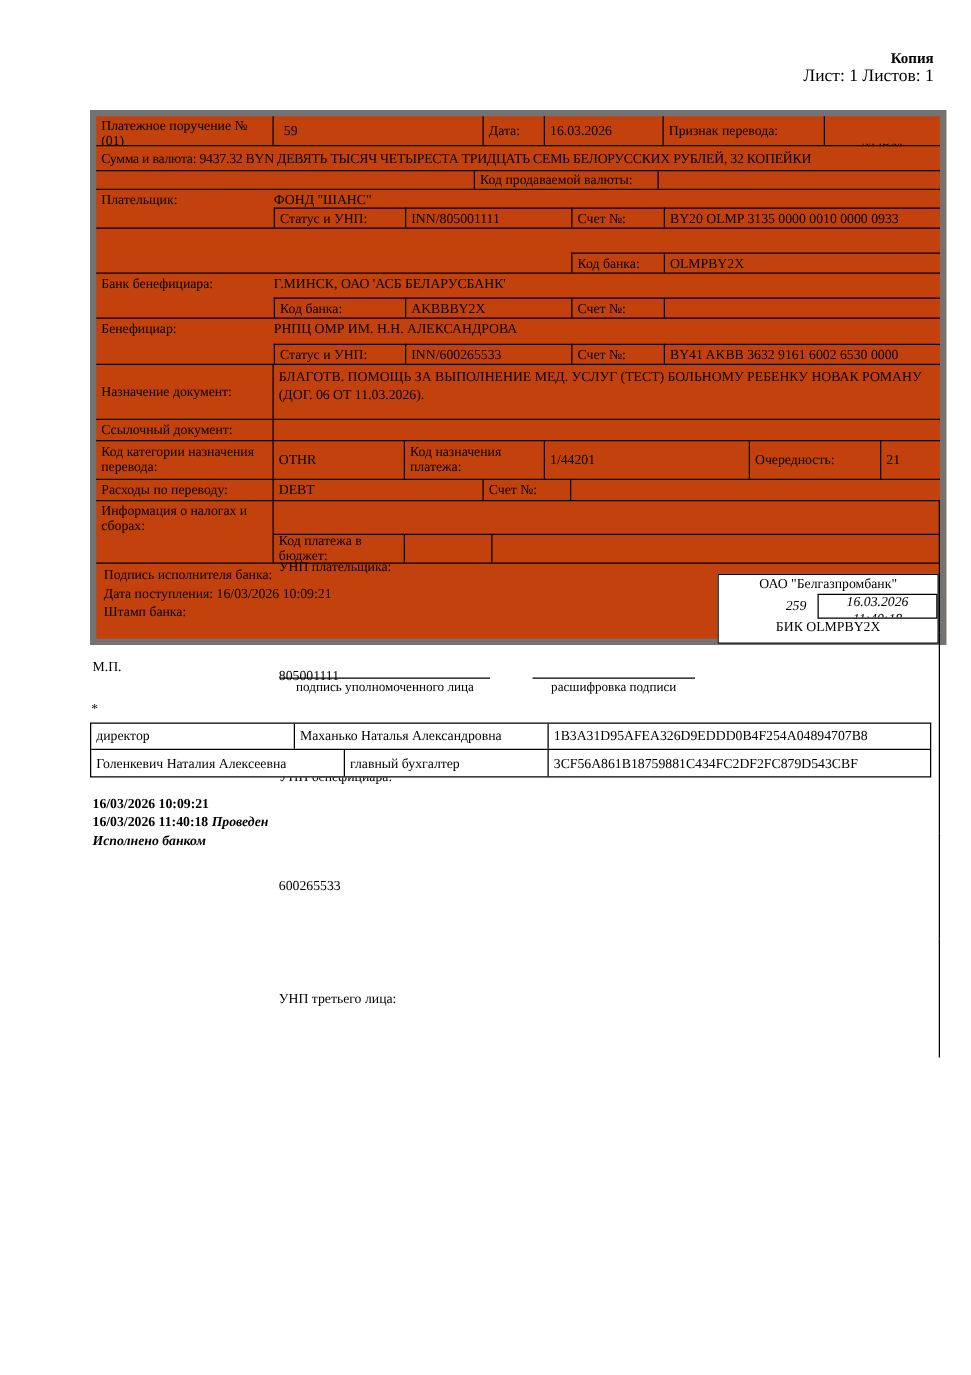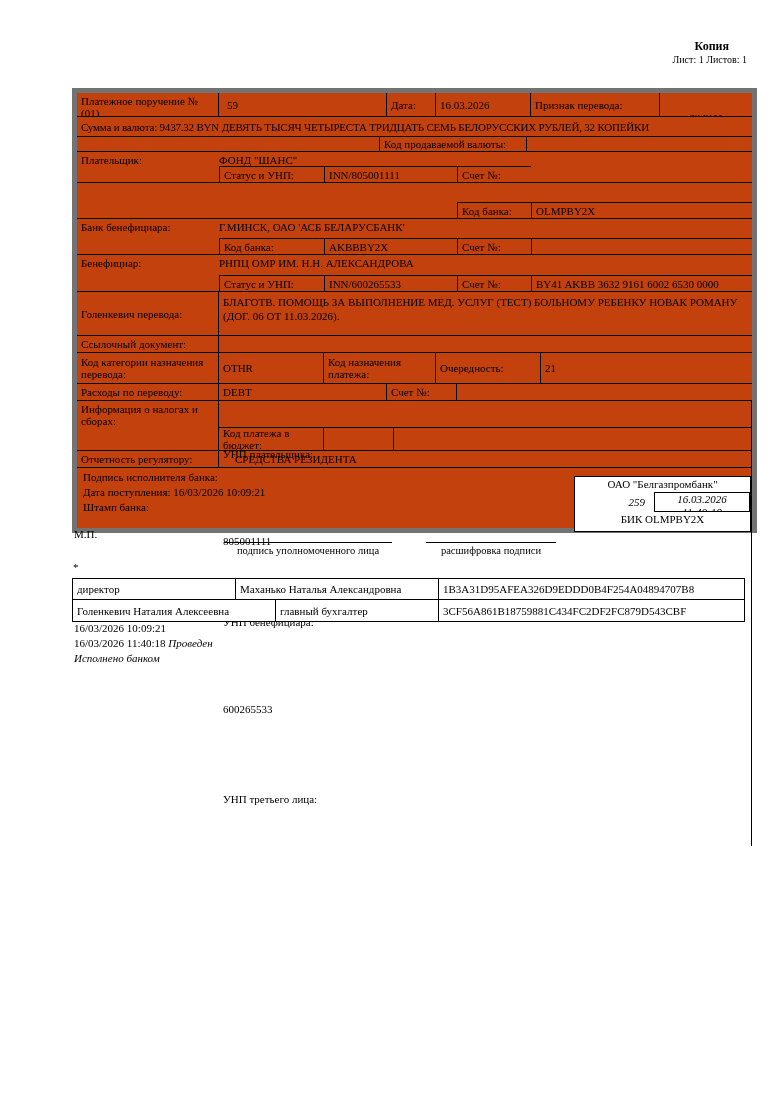--- a/index.html
+++ b/index.html
@@ -1,22 +1,22 @@
 <!DOCTYPE html>
 <html><head>
 <meta charset="utf-8">
 <style>
   html,body{margin:0;padding:0;background:#e8e8e8;}
   .page{position:relative;width:777px;height:1100px;background:#ffffff;margin:0 auto;
         font-family:"Liberation Serif","DejaVu Serif",serif;font-size:11px;color:#000;overflow:hidden;}
   *{box-sizing:border-box;}
 
   
-  .hdr-copy{position:absolute;top:39px;right:48px;font-weight:bold;font-size:12px;}
-  .hdr-sheets{position:absolute;top:54px;right:30px;font-size:10px;}
+  .hdr-copy{position:absolute;top:39px;right:30px;font-weight:bold;font-size:12px;}
+  .hdr-sheets{position:absolute;top:54px;right:30px;font-size:14px;}
 
   
   .tbl{position:absolute;left:72px;top:88px;width:685px;border:5px solid #737373;background:#c2410c;}
   .row{position:relative;display:flex;border-bottom:1px solid #000;overflow:visible;}
   .row.last{border-bottom:none;}
   .cell{border-right:1px solid #000;padding:1px 4px;overflow:hidden;display:flex;align-items:center;}
   .cell.top{align-items:flex-start;padding-top:2px;}
   .cell.endc{border-right:none;flex:1;}
   .cell.center{justify-content:center;margin-top:22px;}
   .nw{white-space:nowrap;}
@@ -50,21 +50,21 @@
   .sig-cap{position:absolute;top:545px;text-align:center;font-size:10.5px;}
   .sig-cap.one{left:204px;width:208px;}
   .sig-cap.two{left:406px;width:170px;}
   .ast{position:absolute;left:73px;top:561px;}
   .sig-tbl{position:absolute;left:72px;top:578px;width:673px;border:1px solid #000;background:#fff;}
   .sig-row{display:flex;height:21px;}
   .sig-row.first{border-bottom:1px solid #000;}
   .sig-row .cell{align-items:center;}
   .c-role{flex:0 0 163px;}
   .c-name{flex:0 0 203px;}
-  .log{position:absolute;left:74px;top:621px;line-height:15px;}
+  .log{position:absolute;left:74px;top:636px;line-height:15px;font-weight:bold;}
   .it{font-style:italic;}
 </style>
 </head>
 <body>
 
 <div class="page">
 
   <div class="hdr-copy">Копия</div>
   <div class="hdr-sheets">Лист: 1 Листов: 1</div>
 
@@ -91,20 +91,21 @@
 
     <div class="row block" style="height:31px">
       <div class="l1">
         <span class="lbl">Плательщик:</span>
         <span>ФОНД "ШАНС"</span>
       </div>
       <div class="sub" style="left:142px">
         <div class="sc" style="flex:0 0 105px">Статус и УНП:</div>
         <div class="sc" style="flex:0 0 133px">INN/805001111</div>
         <div class="sc" style="flex:0 0 74px">Счет №:</div>
+        <div class="sc endc">BY20 OLMP 3135 0000 0010 0000 0933</div>
       </div>
     </div>
 
     <div class="row block" style="height:36px">
       <div class="sub" style="left:380px">
         <div class="sc" style="flex:0 0 74px">Код банка:</div>
         <div class="sc endc">OLMPBY2X</div>
       </div>
     </div>
 
@@ -128,33 +129,34 @@
       </div>
       <div class="sub" style="left:142px">
         <div class="sc" style="flex:0 0 105px">Статус и УНП:</div>
         <div class="sc" style="flex:0 0 133px">INN/600265533</div>
         <div class="sc" style="flex:0 0 74px">Счет №:</div>
         <div class="sc endc">BY41 AKBB 3632 9161 6002 6530 0000</div>
       </div>
     </div>
 
     <div class="row" style="height:44px">
-      <div class="cell" style="flex:0 0 142px">Голенкевич перевода:</div>
+      <div class="cell" style="flex:0 0 142px">Назначение документ:</div>
       <div class="cell endc top" style="line-height:14px;padding-top:3px">БЛАГОТВ. ПОМОЩЬ ЗА ВЫПОЛНЕНИЕ МЕД. УСЛУГ (ТЕСТ) БОЛЬНОМУ РЕБЕНКУ НОВАК РОМАНУ (ДОГ. 06 ОТ 11.03.2026).</div>
     </div>
 
     <div class="row" style="height:17px">
       <div class="cell nw" style="flex:0 0 142px">Ссылочный документ:</div>
       <div class="cell endc"></div>
     </div>
 
     <div class="row" style="height:31px">
       <div class="cell" style="flex:0 0 142px">Код категории назначения перевода:</div>
       <div class="cell nw" style="flex:0 0 105px">OTHR</div>
       <div class="cell" style="flex:0 0 112px">Код назначения платежа:</div>
+      <div class="cell nw" style="flex:0 0 164px">1/44201</div>
       <div class="cell nw" style="flex:0 0 105px">Очередность:</div>
       <div class="cell endc">21</div>
     </div>
 
     <div class="row" style="height:17px">
       <div class="cell nw" style="flex:0 0 142px">Расходы по переводу:</div>
       <div class="cell nw" style="flex:0 0 168px">DEBT</div>
       <div class="cell nw" style="flex:0 0 70px">Счет №:</div>
       <div class="cell endc"></div>
     </div>
@@ -171,24 +173,20 @@
           <div class="cell endc"></div>
         </div>
         <div class="tax-r tax-r2">
           <div class="cell" style="flex:0 0 105px">Код платежа в бюджет:</div>
           <div class="cell" style="flex:0 0 70px"></div>
           <div class="cell endc"></div>
         </div>
       </div>
     </div>
 
-    <div class="row" style="height:17px">
-      <div class="cell nw" style="flex:0 0 142px">Отчетность регулятору:</div>
-      <div class="cell endc nw" style="padding-left:16px">СРЕДСТВА РЕЗИДЕНТА</div>
-    </div>
 
     <div class="row last" style="height:60px">
       <div class="cell endc top" style="display:block;padding:2px 6px;line-height:15px">
         <div>Подпись исполнителя банка:</div>
         <div>Дата поступления: 16/03/2026 10:09:21</div>
         <div>Штамп банка:</div>
       </div>
       <div class="stamp">
         <div>ОАО "Белгазпромбанк"</div>
         <div class="stamp-mid">

